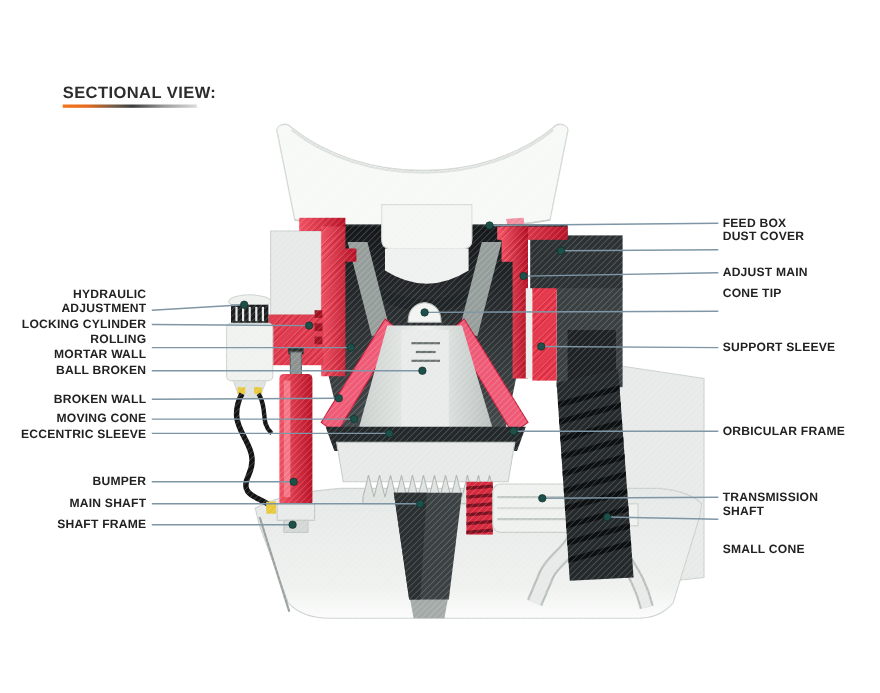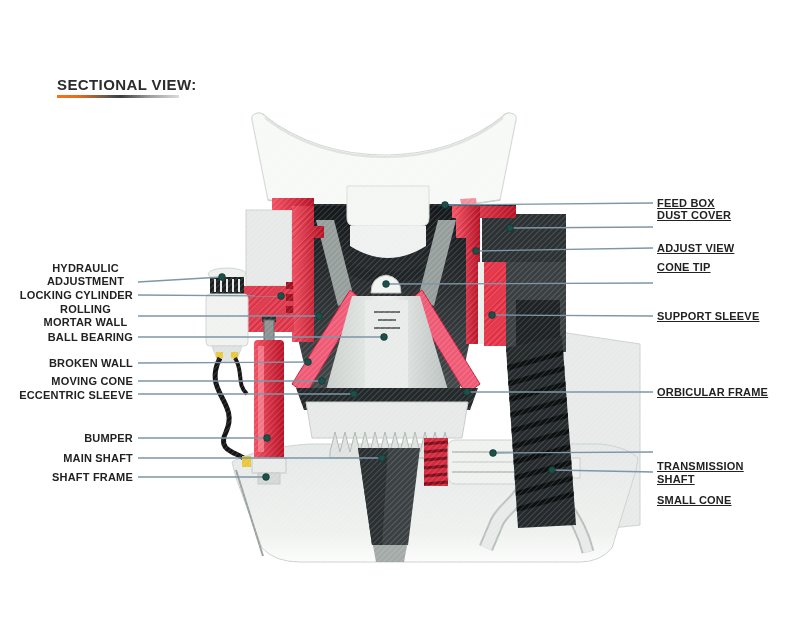--- a/index.html
+++ b/index.html
@@ -8,27 +8,27 @@
   
   .title-wrap{position:absolute;left:57px;top:76px;z-index:5;}
   .title{font-size:15px;font-weight:bold;letter-spacing:.4px;color:#2c2c2c;
          font-family:"Liberation Sans",sans-serif;}
   .title-underline{margin-top:2px;height:3px;width:122px;
       background:linear-gradient(90deg,var(--underline_orange) 0%,#e86a1d 18%,#6b5a4b 40%,#3c3c3c 52%,#9a9a9a 75%,#dcdcdc 100%);}
   
   .lbl{position:absolute;z-index:4;font-size:11px;font-weight:bold;line-height:1.2;
        color:var(--label_text);letter-spacing:.2px;}
   .lbl-left{right:667px;text-align:right;width:140px;}
-  .lbl-right{left:657px;text-align:left;width:116px;text-decoration:underline;}
-  .wrap2{width:95px;text-align:center;}
+  .lbl-right{left:657px;text-align:left;width:116px;}
+  .wrap2{width:95px;}
   .ll-0{top:262px;} .ll-1{top:289px;} .ll-2{top:303px;} .ll-3{top:331px;}
   .ll-4{top:357px;} .ll-5{top:375px;} .ll-6{top:389px;} .ll-7{top:432px;}
   .ll-8{top:452px;} .ll-9{top:471px;}
   .lr-0{top:197px;} .lr-1{top:209px;} .lr-2{top:242px;} .lr-3{top:261px;}
-  .lr-4{top:310px;} .lr-5{top:386px;} .lr-6{top:460px;} .lr-7{top:494px;}
+  .lr-4{top:310px;} .lr-5{top:386px;} .lr-6{top:446px;} .lr-7{top:494px;}
   svg{position:absolute;left:0;top:0;z-index:2;}
 </style>
 </head>
 <body>
 
 <div id="stage">
 
   <div class="title-wrap">
     <div class="title">SECTIONAL VIEW:</div>
     <div class="title-underline"></div>
@@ -258,30 +258,30 @@
       <circle cx="492" cy="315" r="3.4"></circle>
       <circle cx="467" cy="392" r="3.4"></circle>
       <circle cx="493" cy="453" r="3.4"></circle>
       <circle cx="552" cy="470" r="3.4"></circle>
     </g>
   </svg>
 
   <div class="lbl lbl-left ll-0"><span class="wrap2" style="display:inline-block">HYDRAULIC ADJUSTMENT</span></div>
   <div class="lbl lbl-left ll-1"><span>LOCKING CYLINDER</span></div>
   <div class="lbl lbl-left ll-2"><span class="wrap2" style="display:inline-block">ROLLING MORTAR WALL</span></div>
-  <div class="lbl lbl-left ll-3"><span>BALL BEARING</span></div>
+  <div class="lbl lbl-left ll-3"><span>BALL BROKEN</span></div>
   <div class="lbl lbl-left ll-4"><span>BROKEN WALL</span></div>
   <div class="lbl lbl-left ll-5"><span>MOVING CONE</span></div>
   <div class="lbl lbl-left ll-6"><span>ECCENTRIC SLEEVE</span></div>
   <div class="lbl lbl-left ll-7"><span>BUMPER</span></div>
   <div class="lbl lbl-left ll-8"><span>MAIN SHAFT</span></div>
   <div class="lbl lbl-left ll-9"><span>SHAFT FRAME</span></div>
 
   <div class="lbl lbl-right lr-0"><span>FEED BOX</span></div>
   <div class="lbl lbl-right lr-1"><span>DUST COVER</span></div>
-  <div class="lbl lbl-right lr-2"><span>ADJUST VIEW</span></div>
+  <div class="lbl lbl-right lr-2"><span>ADJUST MAIN</span></div>
   <div class="lbl lbl-right lr-3"><span>CONE TIP</span></div>
   <div class="lbl lbl-right lr-4"><span>SUPPORT SLEEVE</span></div>
   <div class="lbl lbl-right lr-5"><span>ORBICULAR FRAME</span></div>
   <div class="lbl lbl-right lr-6"><span>TRANSMISSION SHAFT</span></div>
   <div class="lbl lbl-right lr-7"><span>SMALL CONE</span></div>
 
 </div>
 
 </body></html>

